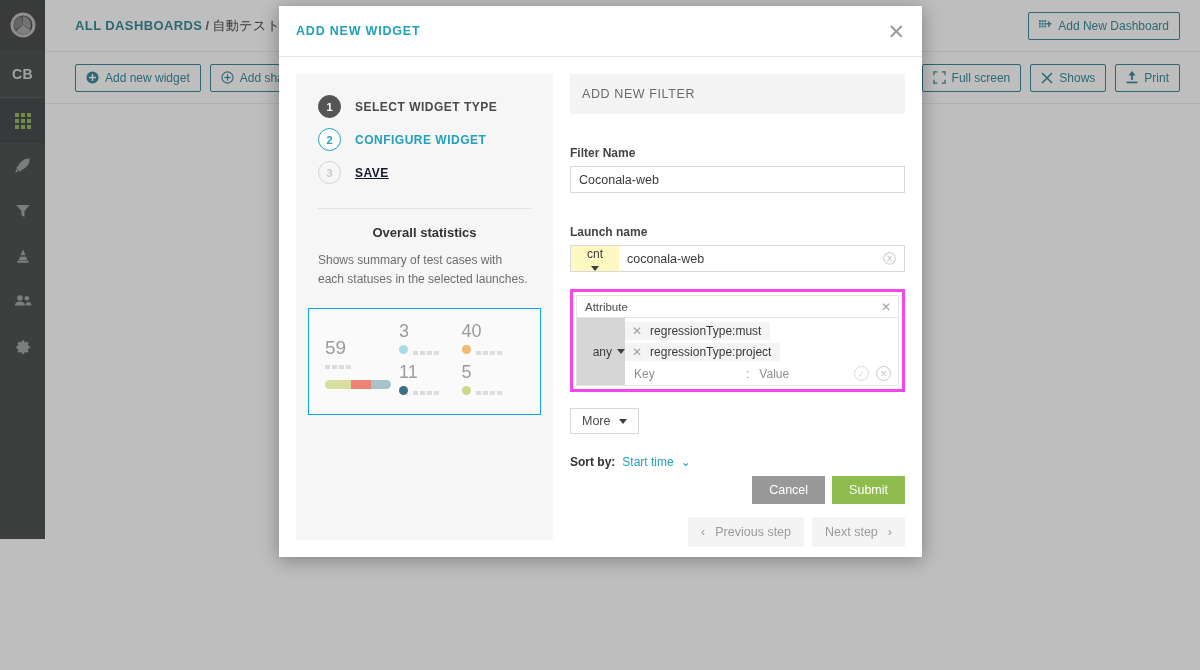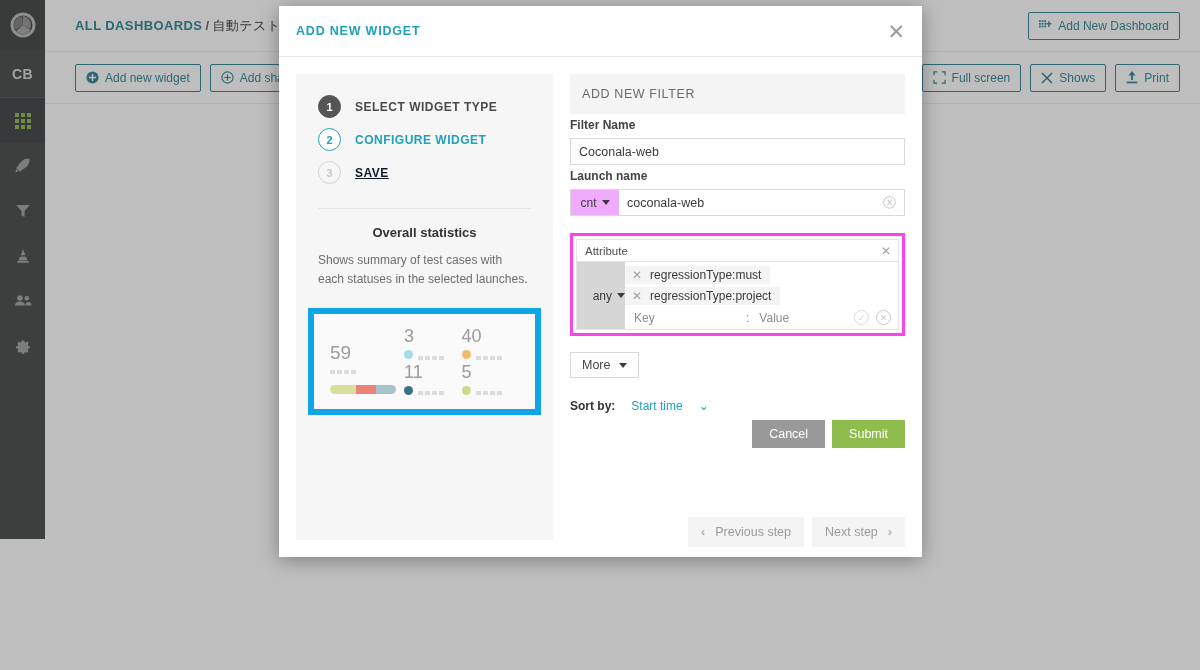--- a/index.html
+++ b/index.html
@@ -95,51 +95,51 @@
   .step-lbl.done { color: #4a4a4a; }
   .step-lbl.cur { color: #20a0bd; }
   .step-lbl.todo { color: #0f172a; text-decoration: underline; }
   .divider { height: 1px; background: #e2e2e2; margin: 11px 22px 0 22px; }
   .wdesc { padding: 16px 22px 0 22px; text-align: center; }
   .wdesc h4 { font-size: 13px; color: #333; font-weight: bold; margin-bottom: 11px; }
   .wdesc p { font-size: 12px; color: #6d6d6d; line-height: 1.55; text-align: left; }
 
   
   .preview {
-    margin: 20px 12px 0 12px; background: #fafafa; border: 6px solid #0ea5e9;
+    margin: 20px 12px 0 12px; background: #fafafa; border: 1px solid #0ea5e9;
     height: 107px; padding: 12px 16px; position: relative;
   }
   .pv-grid { display: flex; height: 100%; }
   .pv-total { width: 74px; padding-top: 16px; }
   .pv-total .num { font-size: 19px; color: #9b9b9b; font-weight: 300; }
   .pv-dash { display: flex; gap: 2px; margin-top: 6px; }
   .pv-dash i { width: 5px; height: 4px; background: #dcdcdc; display: block; }
   .pv-bar { display: flex; width: 66px; height: 9px; border-radius: 5px; overflow: hidden; margin-top: 11px; }
   .pv-cells { flex: 1; display: grid; grid-template-columns: 1fr 1fr; grid-template-rows: 1fr 1fr; }
   .pv-cell .num { font-size: 18px; color: #9b9b9b; font-weight: 300; line-height: 1.15; }
   .pv-row { display: flex; align-items: center; gap: 5px; margin-top: 3px; }
   .pv-dot { width: 9px; height: 9px; border-radius: 50%; display: block; }
 
   
   .rcol { flex: 1; }
   .rhead {
     background: #f4f4f4; height: 40px; display: flex; align-items: center;
     padding: 0 12px; font-size: 12.5px; color: #6a6a6a; letter-spacing: .6px;
   }
-  .fgroup { margin-top: 4px; }
+  .fgroup { margin-top: 32px; }
   .flabel { font-size: 12px; color: #444; font-weight: bold; margin-bottom: 6px; }
   .finput {
     width: 100%; height: 27px; border: 1px solid #d9d9d9; background: #fff;
     font-size: 12.5px; color: #3a3a3a; padding: 0 8px;
     font-family: "Liberation Sans", sans-serif;
   }
   .launch-row { display: flex; width: 100%; height: 27px; border: 1px solid #d9d9d9; }
   .cnt-sel {
-    width: 48px; background: #f0abfc; display: flex; align-items: center;
-    justify-content: center; gap: 5px; font-size: 12px; color: #3c3c3c;
+    width: 48px; background: #fef9c3; display: flex; align-items: center;
+    justify-content: center; gap: 5px; font-size: 12px; color: #3c3c3c; flex-direction: column;
   }
   .caret-dn {
     width: 0; height: 0; border-left: 4px solid transparent; border-right: 4px solid transparent;
     border-top: 5px solid #3c3c3c;
   }
   .launch-val {
     flex: 1; display: flex; align-items: center; justify-content: space-between;
     padding: 0 8px; background: #fff; font-size: 12.5px; color: #3a3a3a;
   }
   .x-circ { color: #bdbdbd; font-size: 13px; }
@@ -174,21 +174,21 @@
   .kv-ico { width: 15px; height: 15px; border-radius: 50%; border: 1px solid #dadada;
             display: flex; align-items: center; justify-content: center;
             font-size: 9px; color: #dadada; margin-left: 3px; }
   .kv-ico.x { border-color: #c9c9c9; color: #c9c9c9; }
 
   .more-btn {
     margin-top: 16px; display: inline-flex; align-items: center; gap: 9px;
     border: 1px solid #d9d9d9; background: #fff; font-size: 12.5px; color: #4a4a4a;
     padding: 5px 11px; font-family: "Liberation Sans", sans-serif;
   }
-  .sortrow { margin-top: 21px; display: flex; align-items: center; gap: 16px; }
+  .sortrow { margin-top: 21px; display: flex; align-items: center; gap: 7px; }
   .sortlbl { font-size: 12px; color: #333; font-weight: bold; }
   .sortval { font-size: 12px; color: #20a0bd; }
   .actions { display: flex; justify-content: flex-end; gap: 7px; margin-top: 7px; }
   .btn-cancel {
     background: #999999; color: #fff; border: none; font-size: 12.5px;
     padding: 7px 17px; font-family: "Liberation Sans", sans-serif;
   }
   .btn-submit {
     background: #8ebc4d; color: #fff; border: none; font-size: 12.5px;
     padding: 7px 17px; font-family: "Liberation Sans", sans-serif;

